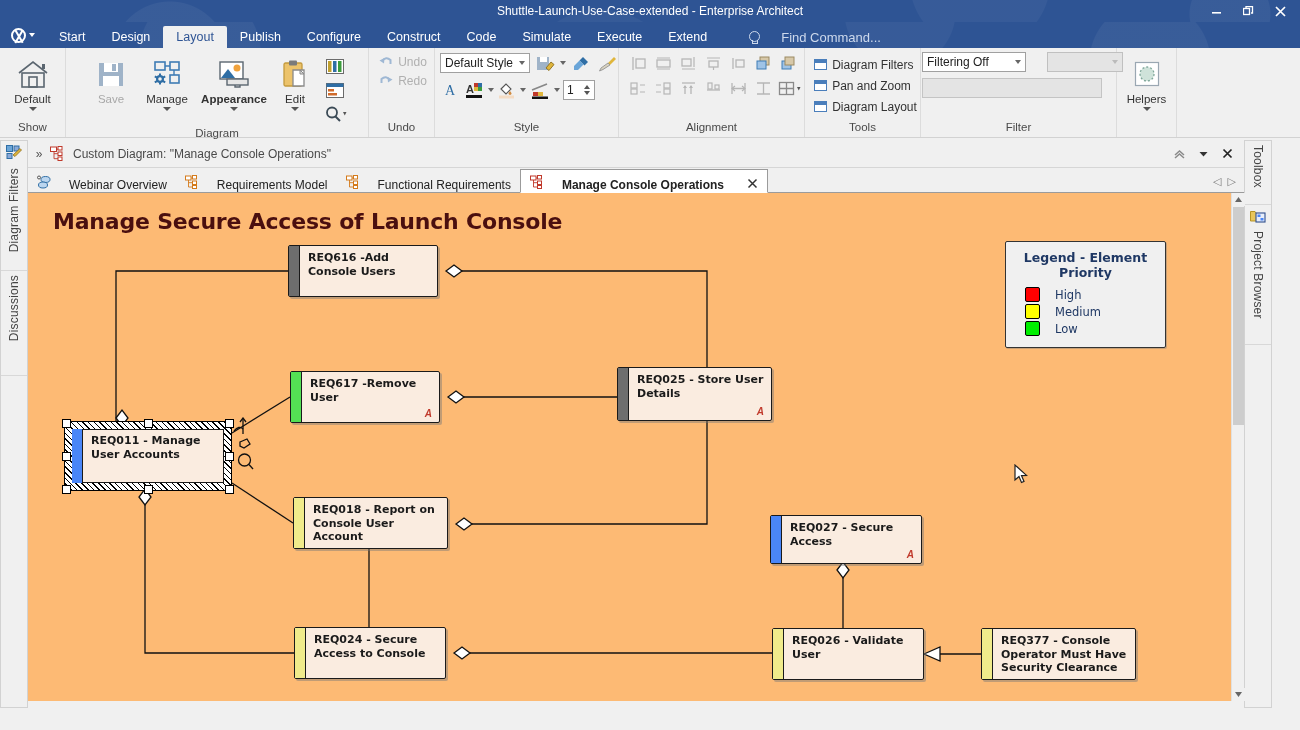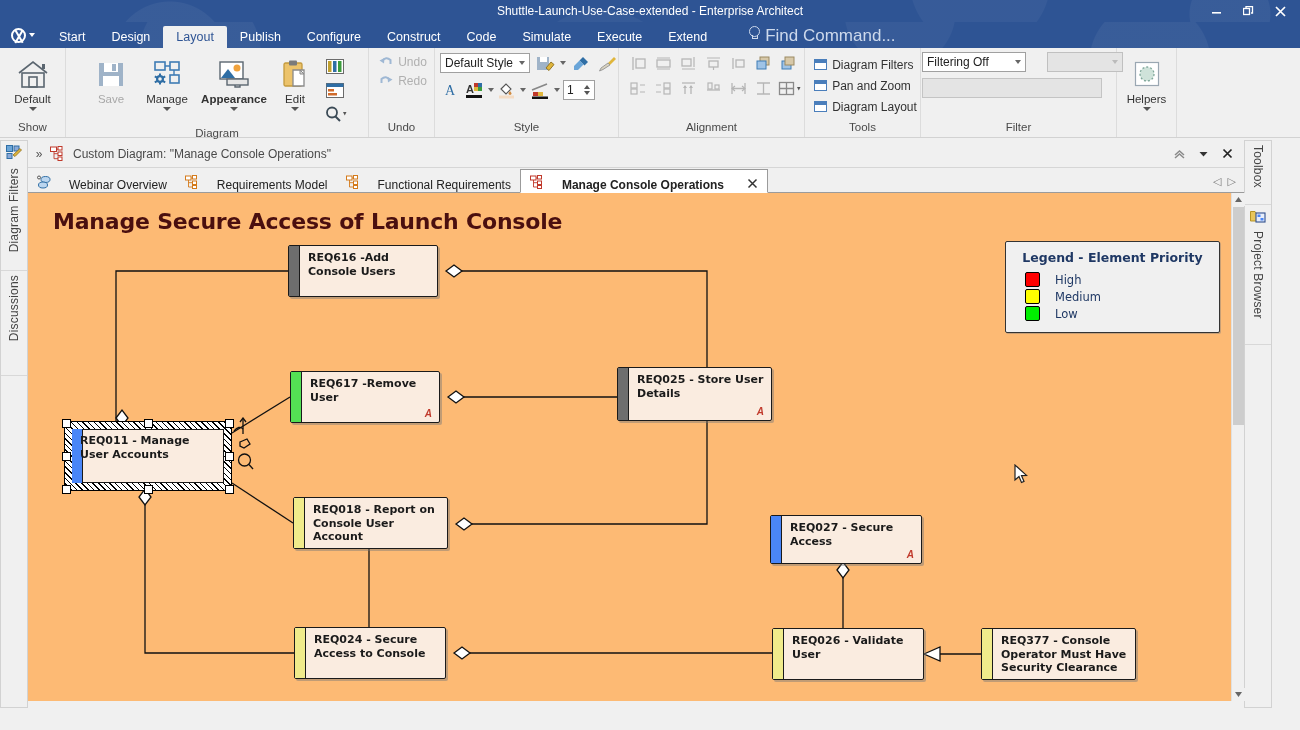--- a/index.html
+++ b/index.html
@@ -46,21 +46,21 @@
   .ea-logo { width:46px; height:26px; display:flex; align-items:center; justify-content:center; gap:3px; }
   .ea-logo .glyph { width:15px; height:15px; border-radius:50%; border:2px solid #fff; position:relative; background:#2e5494; }
   .ea-logo .glyph:before { content:""; position:absolute; left:5px; top:-1px; width:1.5px; height:15px; background:#fff; transform:rotate(30deg); }
   .ea-logo .glyph:after { content:""; position:absolute; left:5px; top:-1px; width:1.5px; height:15px; background:#fff; transform:rotate(-30deg); }
   .ea-logo .caret { width:0;height:0;border-left:3px solid transparent;border-right:3px solid transparent;border-top:4px solid #fff; }
   .rtab {
     height:22px; line-height:22px; padding:0 13px; color:#fff; font-size:12.5px;
     cursor:default; white-space:nowrap;
   }
   .rtab.active { background:#f0f0f0; color:#2e5494; border-radius:2px 2px 0 0; }
-  .findcmd { margin-left:28px; display:flex; height:22px; color:#cdd9ec; font-size:17px; gap:6px; }
+  .findcmd { margin-left:28px; display:flex; align-items:center; height:22px; color:#cdd9ec; font-size:13px; gap:22px; }
   .bulb { width:11px; height:13px; position:relative; }
   .bulb:before{content:"";position:absolute;left:1px;top:0;width:9px;height:9px;border:1.3px solid #cdd9ec;border-radius:50%;}
   .bulb:after{content:"";position:absolute;left:3.5px;top:9px;width:4px;height:3px;border:1.3px solid #cdd9ec;border-top:none;}
 
   
   .ribbon {
     position:absolute; left:0; top:48px; width:1300px; height:90px;
     background:#f0f0f0; border-bottom:1px solid #d2d2d2;
     display:flex; align-items:stretch;
   }
@@ -134,21 +134,21 @@
 
   
   .req.sel { box-shadow:none; border:none; background:transparent; }
   .req.sel .hatch {
     position:absolute; left:0; top:0; right:0; bottom:0; border:1px solid #000;
     background-image:repeating-linear-gradient(45deg,#000 0 1px, #fff 1px 4px);
   }
   .req.sel .inner { position:absolute; left:8px; top:8px; right:8px; bottom:8px;
                     background:#faece0; border:1.5px solid #1a1a1a; }
   .req.sel .bar { left:8px; top:8px; bottom:8px; width:11px; }
-  .req.sel .nm { left:16px; top:13px; right:14px; }
+  .req.sel .nm { left:27px; top:13px; right:14px; }
   .handle { position:absolute; width:9px; height:9px; background:#fff; border:1px solid #000; }
 
   .legend { position:absolute; background:#f0f0f0; border:1.5px solid #333; border-radius:2px;
             padding:8px 12px 9px; box-shadow:1px 1px 0 rgba(120,120,120,0.4); }
   .legend h4 { margin:0 0 7px; font-size:12.5px; color:#1f3864; font-family:"DejaVu Sans", sans-serif;
                text-align:center; }
   .legend .row { display:flex; align-items:center; gap:8px; margin:2px 0; }
   .legend .sw { width:15px; height:15px; border:1.3px solid #000; border-radius:2px; }
   .legend .row span { font-size:11.5px; color:#1f3864; font-family:"DejaVu Sans", sans-serif;margin-left:7px; }
 
@@ -799,21 +799,21 @@
     <div class="req" style="left:744px;top:435px;width:152px;height:52px;">
       <span class="bar" style="background:#f0eb8b;"></span>
       <span class="nm">REQ026 - Validate User</span>
     </div>
 
     <div class="req" style="left:953px;top:435px;width:155px;height:52px;">
       <span class="bar" style="background:#f0eb8b;"></span>
       <span class="nm">REQ377 - Console Operator Must Have Security Clearance</span>
     </div>
 
-    <div class="legend" style="left:977px;top:48px;width:215px;">
+    <div class="legend" style="left:977px;top:48px;width:161px;">
       <h4>Legend - Element Priority</h4>
       <div class="row">
         <span class="sw" style="background:#ff0000;"></span>
         <span>High</span>
       </div>
       <div class="row">
         <span class="sw" style="background:#ffff00;"></span>
         <span>Medium</span>
       </div>
       <div class="row">

